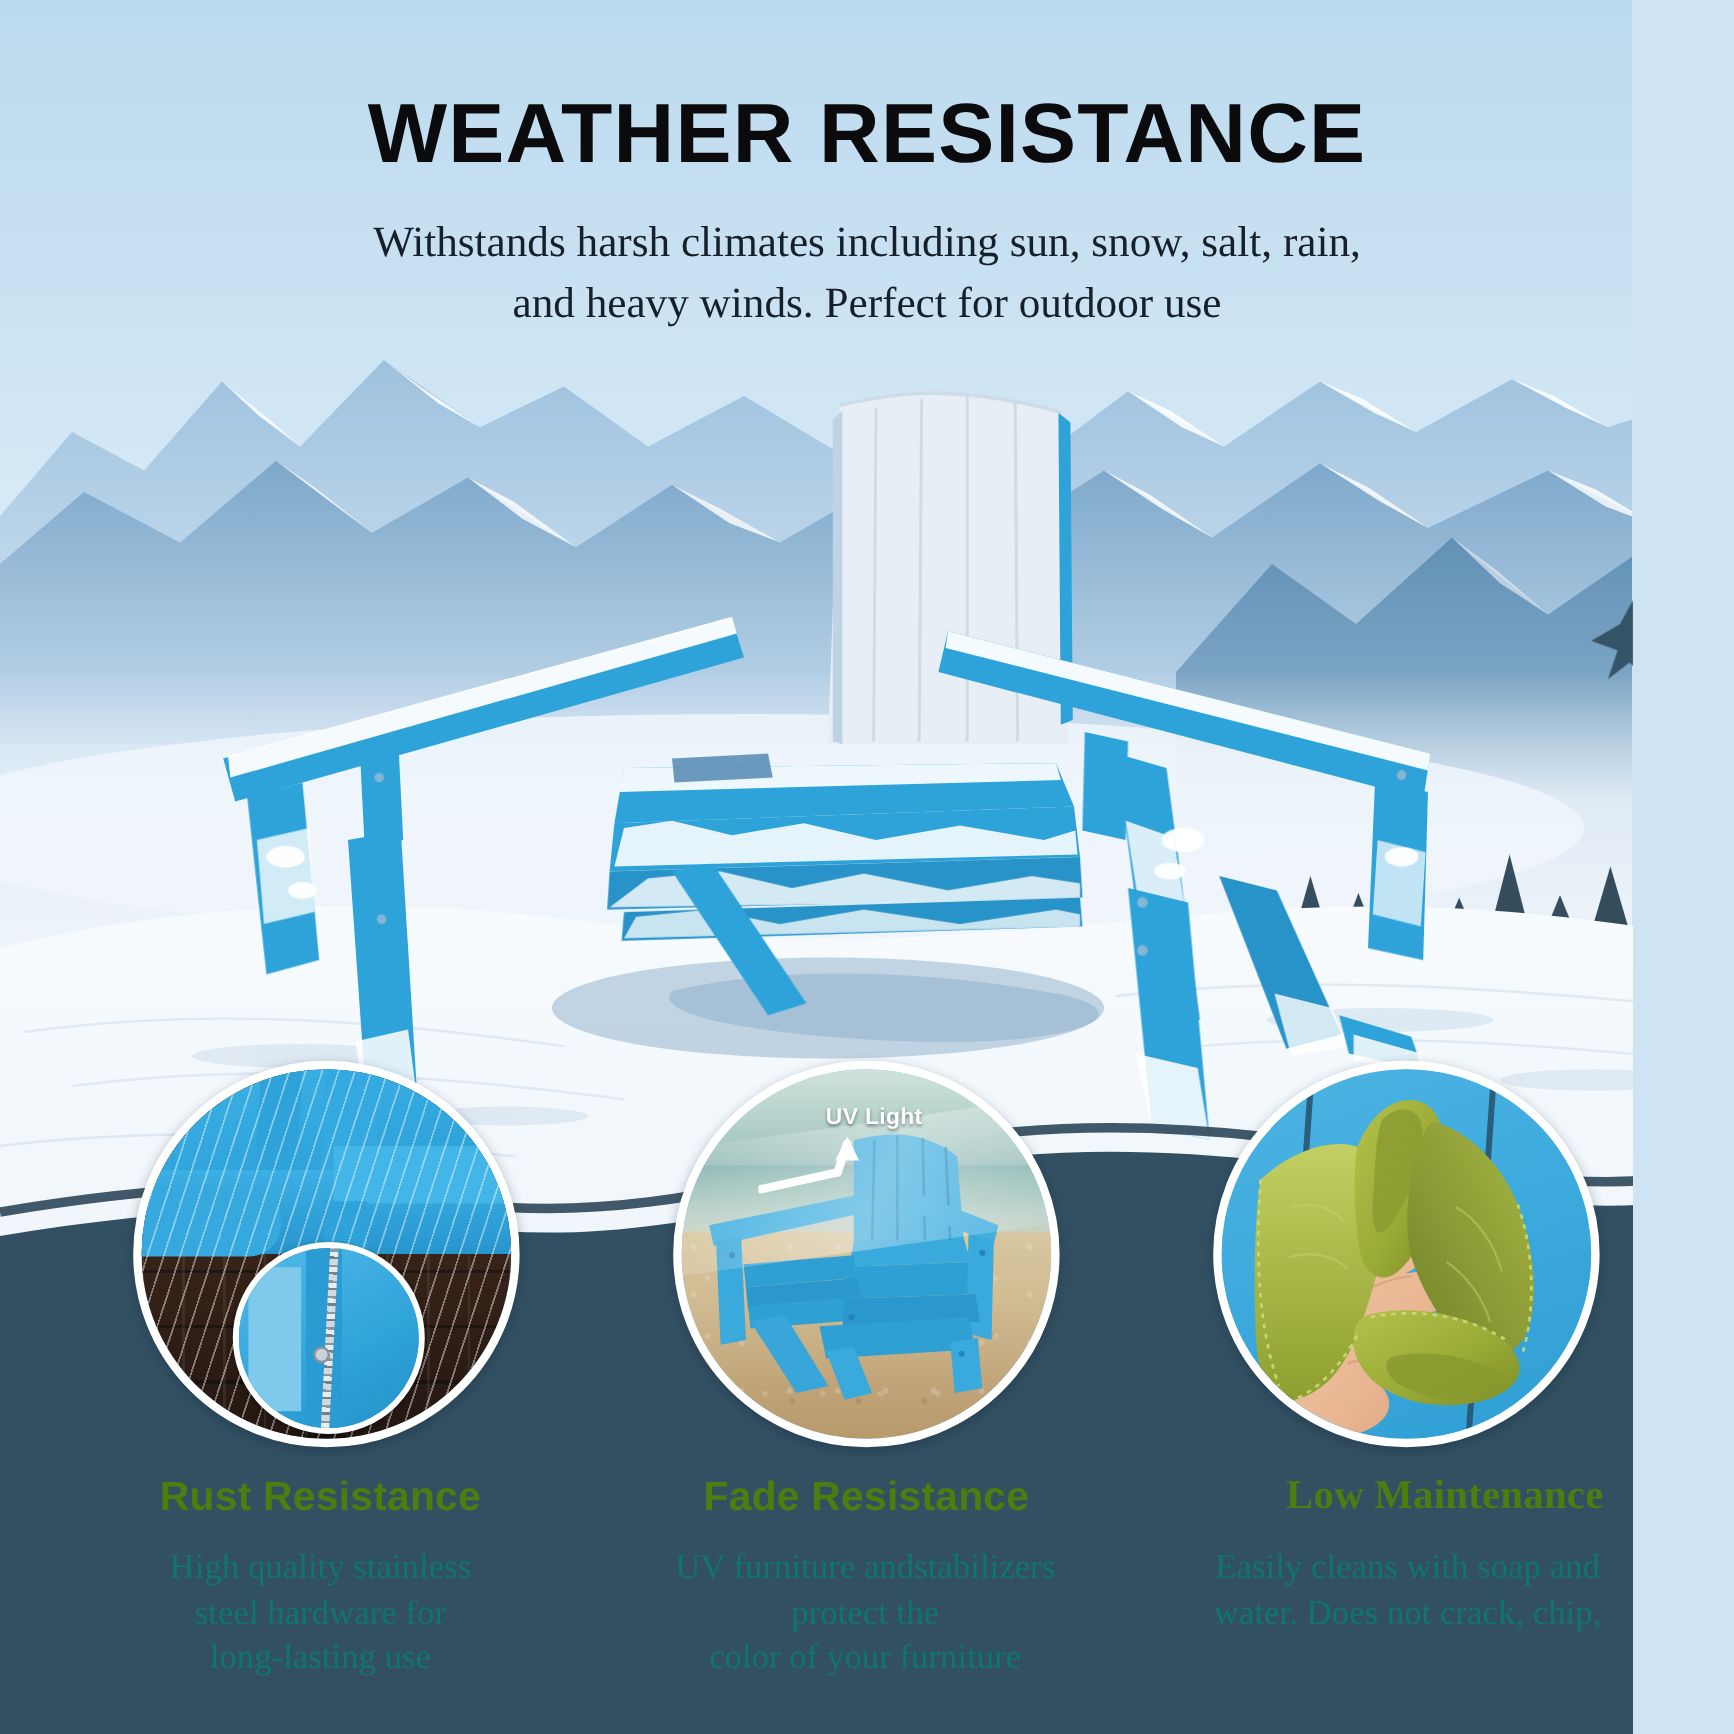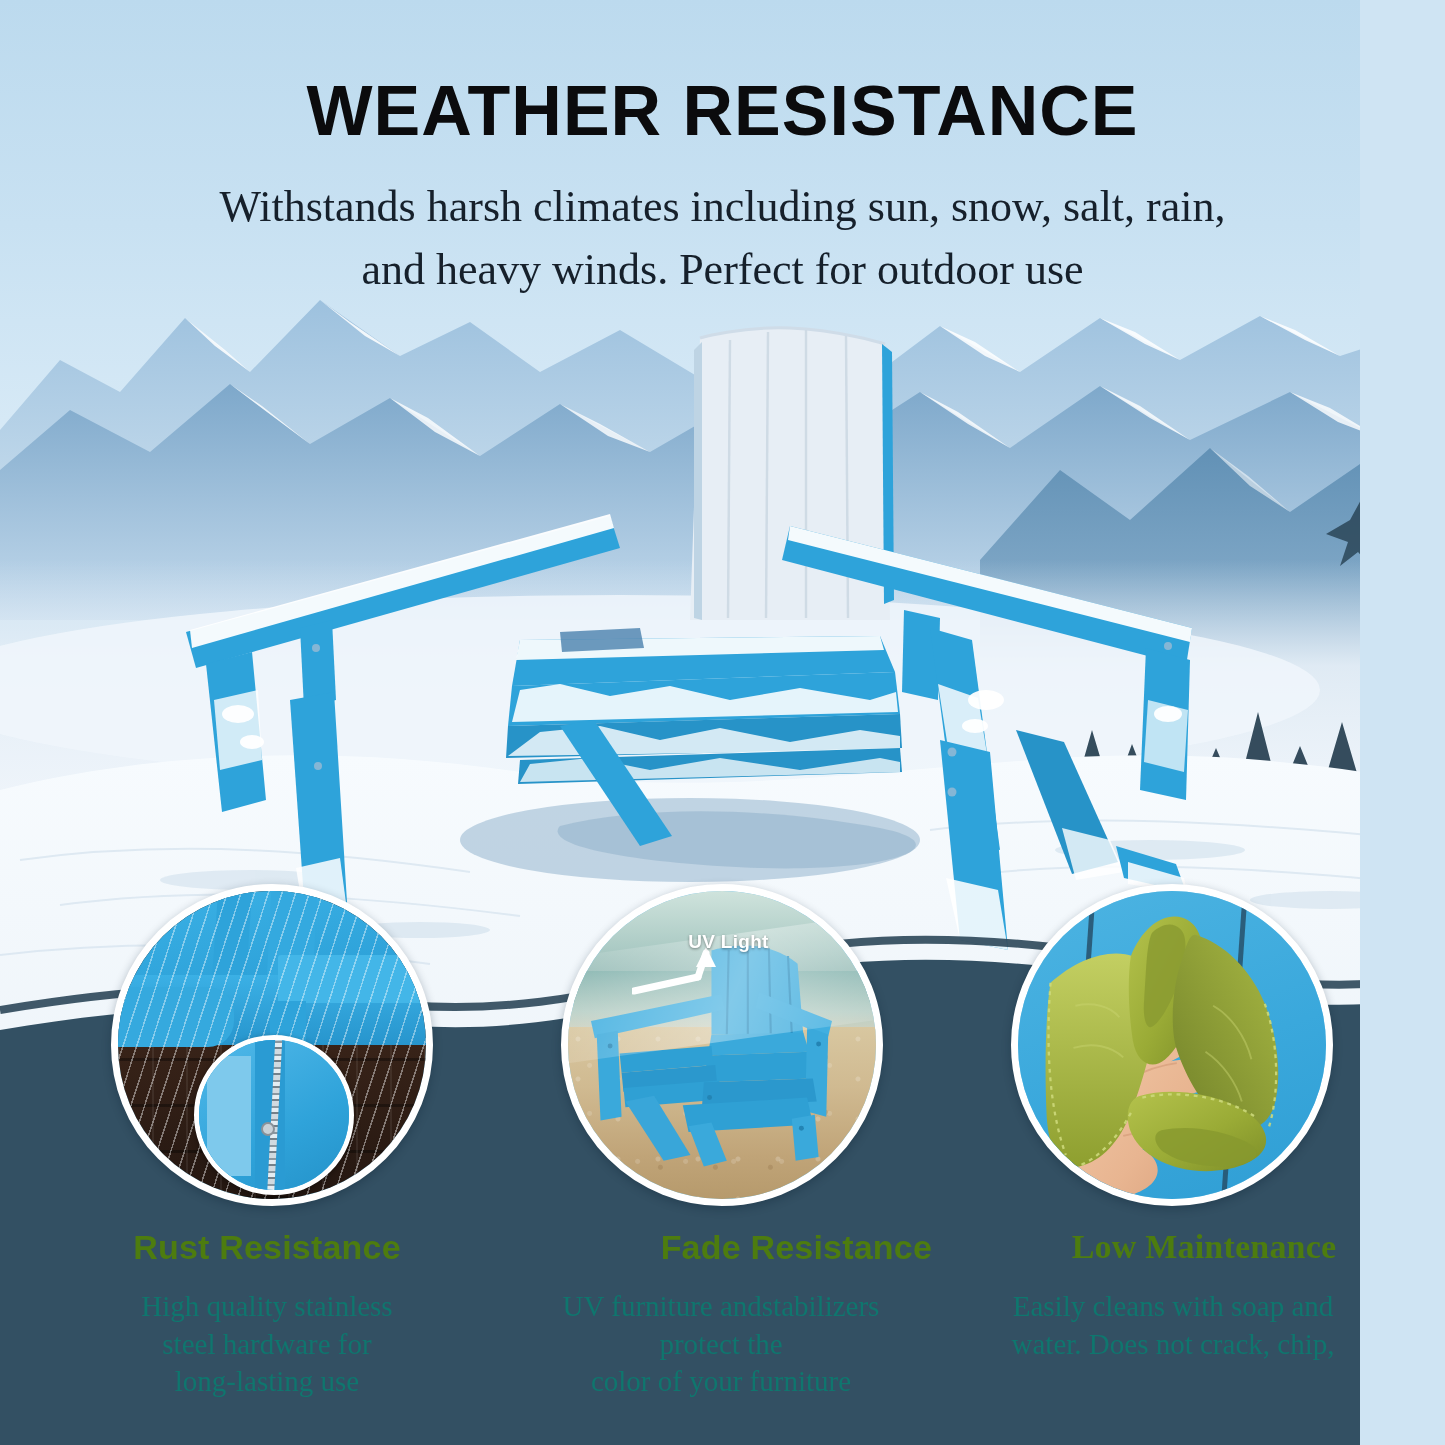--- a/index.html
+++ b/index.html
@@ -21,21 +21,21 @@
 
   
   .header { position:absolute; left:0; top:0; width:1445px; text-align:center; z-index:40; }
   .title {
     font-family:"Liberation Sans", sans-serif;
     font-weight:bold; font-size:70px; letter-spacing:1px;
     color:#0b0b0d; margin-top:74px; line-height:1.06;
   }
   .subtitle {
     font-family:"Liberation Serif", serif;
-    font-size:44px; color:#16202b; line-height:1.42;
+    font-size:36px; color:#16202b; line-height:1.42;
     margin-top:28px;
   }
 
   
   .circles { position:absolute; left:0; top:0; width:1445px; height:1445px; z-index:30; }
   .circle-wrap { position:absolute; width:322px; height:322px; }
   .circle {
     position:absolute; inset:0; border-radius:50%;
     border:7px solid #ffffff; overflow:hidden;
     box-shadow:0 3px 10px rgba(10,30,45,.30);
@@ -80,21 +80,21 @@
   }
 
   
   .beach-sky { position:absolute; left:0; top:0; width:100%; height:36%;
       background:linear-gradient(180deg,#cfe3dc 0%,#a9c9c3 55%,#86b0ab 100%); }
   .ocean { position:absolute; left:0; top:26%; width:100%; height:22%;
       background:linear-gradient(180deg,#87b5b0 0%,#b8cfc6 60%,#d8d2bd 100%); }
   .sand2 { position:absolute; left:0; top:44%; width:100%; height:56%;
       background:linear-gradient(180deg,#d8c7a0 0%,#d0ba91 35%,#c0a478 75%,#b69a6c 100%); }
   .uv-label {
-    position:absolute; left:50%; top:40px; transform:translateX(-42%);
+    position:absolute; left:50%; top:30px; transform:translateX(-42%);
     color:#ffffff; font-size:19px; font-weight:bold; letter-spacing:.3px;
     text-shadow:0 1px 3px rgba(0,0,0,.45); z-index:8; white-space:nowrap;
   }
   .uv-arrow { position:absolute; left:64px; top:56px; width:96px; height:52px; z-index:8; }
 
   
   .blue-surface { position:absolute; inset:0; background:linear-gradient(160deg,#4db4e2 0%,#3aa8dc 55%,#2f9ed4 100%); }
   .seam { position:absolute; top:-10%; width:5px; height:120%; background:#27506a; opacity:.85; }
 
   .cap-title {
@@ -377,21 +377,21 @@
                 <circle cx="244" cy="248" r="2.6"></circle>
             </g>
           </svg>
 
           <div style="position:absolute;left:-10%;top:14%;width:130%;height:34%;
                       background:linear-gradient(120deg,rgba(255,255,255,.0),rgba(255,255,255,.35),rgba(255,255,255,0));
                       transform:rotate(-8deg);pointer-events:none;"></div>
         </div>
       </div>
     </div>
-    <div class="cap-title" style="left:512px;top:1228px;text-align:right;">Fade Resistance</div>
+    <div class="cap-title" style="left:512px;top:1228px;">Fade Resistance</div>
     <div class="cap-body" style="left:506px;top:1288px;">
       <div>UV furniture andstabilizers</div>
       <div>protect the</div>
       <div>color of your furniture</div>
     </div>
 
     <div class="circle-wrap c3">
       <div class="circle">
         <div class="inner">
           <div class="blue-surface"></div>

